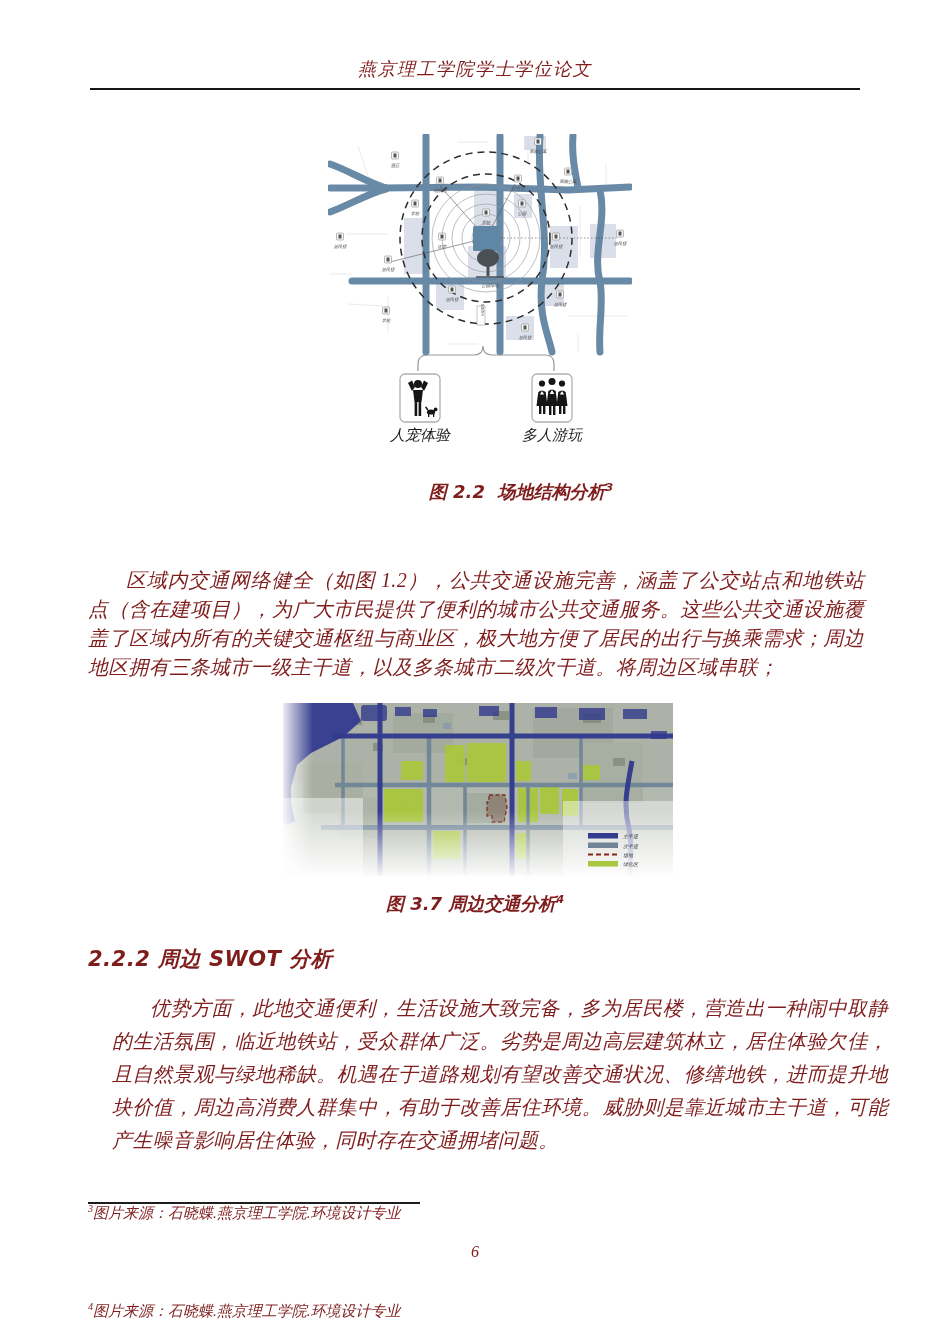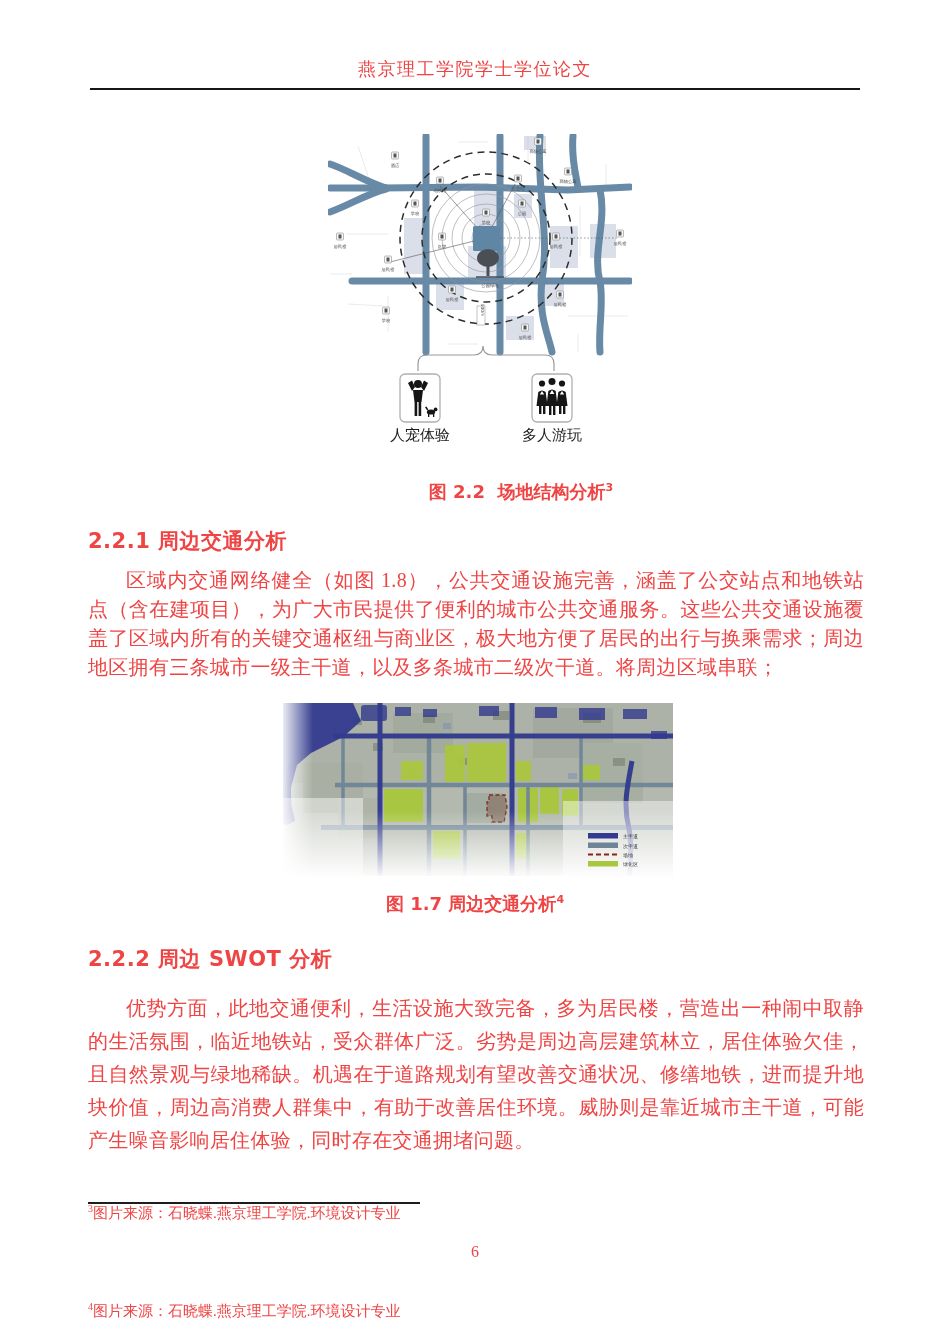--- a/index.html
+++ b/index.html
@@ -1,38 +1,38 @@
 <!DOCTYPE html>
 <html><head>
 <meta charset="utf-8">
 <style>
   html,body{margin:0;padding:0;background:#9a9a9a;}
   .page{position:relative;width:950px;height:1344px;margin:0 auto;background:#ffffff;
-        font-family:"Liberation Serif","DejaVu Serif",serif;color:#ef4444;overflow:hidden;}
+        font-family:"Liberation Serif","DejaVu Serif",serif;color:#7f1d1d;overflow:hidden;font-style:italic;}
 
   .header{position:absolute;top:57px;left:0;width:100%;text-align:center;
           font-size:18px;letter-spacing:1.5px;}
   .header-rule{position:absolute;top:88px;left:90px;width:770px;height:2px;background:#161616;}
 
   .fig22{position:absolute;left:328px;top:134px;width:304px;height:314px;}
   .fig23{position:absolute;left:283px;top:703px;width:390px;height:173px;}
 
   .figcap{position:absolute;left:0;width:100%;text-align:center;white-space:pre;
           font-family:"DejaVu Sans","Liberation Sans",sans-serif;font-weight:700;font-size:18px;}
   .cap22{top:480px;padding-left:46px;} .cap23{top:892px;}
   .capsup{font-size:11px;}
 
   .h-sec{position:absolute;left:88px;margin:0;letter-spacing:.5px;
          font-family:"DejaVu Sans","Liberation Sans",sans-serif;font-weight:700;font-size:21px;}
   .h221{top:527px;} .h222{top:945px;}
 
   .body-p{position:absolute;left:88px;width:776px;margin:0;text-align:justify;
           text-indent:38px;font-size:20px;letter-spacing:.3px;}
   .p1{top:566px;line-height:29px;}
-  .p2{top:992px;line-height:33px;}
+  .p2{top:992px;line-height:33px;margin-left:24px;}
 
   .fnrule{position:absolute;left:88px;top:1202px;width:332px;height:2px;background:#1d1d1d;}
   .fn{position:absolute;left:88px;font-size:15px;}
   .fn sup{font-size:10px;}
   .fn1{top:1203px;} .fn2{top:1301px;}
   .pagenum{position:absolute;top:1243px;left:0;width:100%;text-align:center;font-size:16px;}
 
   
   .bgs{stroke:#e4e4e8;stroke-width:.8;fill:none;}
   .blk{fill:#b7c0d4;opacity:.5;}
@@ -252,22 +252,21 @@
         </g>
       </g>
 
       <text class="iconlab" x="92" y="306">人宠体验</text>
       <text class="iconlab" x="224" y="306">多人游玩</text>
     </svg>
   </div>
 
   <div class="figcap cap22"><span>图 2.2  场地结构分析</span><sup class="capsup">3</sup></div>
 
-  <h3 class="h-sec h221">2.2.1 周边交通分析</h3>
-  <p class="body-p p1">区域内交通网络健全（如图 1.8），公共交通设施完善，涵盖了公交站点和地铁站点（含在建项目），为广大市民提供了便利的城市公共交通服务。这些公共交通设施覆盖了区域内所有的关键交通枢纽与商业区，极大地方便了居民的出行与换乘需求；周边地区拥有三条城市一级主干道，以及多条城市二级次干道。将周边区域串联；</p>
+  <p class="body-p p1">区域内交通网络健全（如图 1.2），公共交通设施完善，涵盖了公交站点和地铁站点（含在建项目），为广大市民提供了便利的城市公共交通服务。这些公共交通设施覆盖了区域内所有的关键交通枢纽与商业区，极大地方便了居民的出行与换乘需求；周边地区拥有三条城市一级主干道，以及多条城市二级次干道。将周边区域串联；</p>
 
   <div class="fig23">
     <svg width="390" height="173" viewBox="0 0 390 173">
       <defs>
         <linearGradient id="fadeB" x1="0" y1="0" x2="0" y2="1">
           <stop offset="0" stop-color="#ffffff" stop-opacity="0"></stop>
           <stop offset="1" stop-color="#ffffff" stop-opacity=".95"></stop>
         </linearGradient>
         <linearGradient id="fadeL" x1="0" y1="0" x2="1" y2="0">
           <stop offset="0" stop-color="#ffffff" stop-opacity=".9"></stop>
@@ -362,21 +361,21 @@
         <rect x="305" y="139.5" width="30" height="5.5" fill="#6f8597"></rect>
         <text class="lg" x="340" y="144.5">次干道</text>
         <path d="M305,151.5 H335" stroke="#8a2318" stroke-width="2.2" stroke-dasharray="5 3"></path>
         <text class="lg" x="340" y="153.5">场地</text>
         <rect x="305" y="158" width="30" height="5.5" fill="#a9c73e"></rect>
         <text class="lg" x="340" y="163">绿化区</text>
       </g>
     </svg>
   </div>
 
-  <div class="figcap cap23"><span>图 1.7 周边交通分析</span><sup class="capsup">4</sup></div>
+  <div class="figcap cap23"><span>图 3.7 周边交通分析</span><sup class="capsup">4</sup></div>
 
   <h3 class="h-sec h222">2.2.2 周边 SWOT 分析</h3>
   <p class="body-p p2">优势方面，此地交通便利，生活设施大致完备，多为居民楼，营造出一种闹中取静的生活氛围，临近地铁站，受众群体广泛。劣势是周边高层建筑林立，居住体验欠佳，且自然景观与绿地稀缺。机遇在于道路规划有望改善交通状况、修缮地铁，进而提升地块价值，周边高消费人群集中，有助于改善居住环境。威胁则是靠近城市主干道，可能产生噪音影响居住体验，同时存在交通拥堵问题。</p>
 
   <div class="fnrule"></div>
   <div class="fn fn1"><sup>3</sup><span>图片来源：石晓蝶.燕京理工学院.环境设计专业</span></div>
   <div class="fn fn2"><sup>4</sup><span>图片来源：石晓蝶.燕京理工学院.环境设计专业</span></div>
 
   <div class="pagenum">6</div>
 </div>

